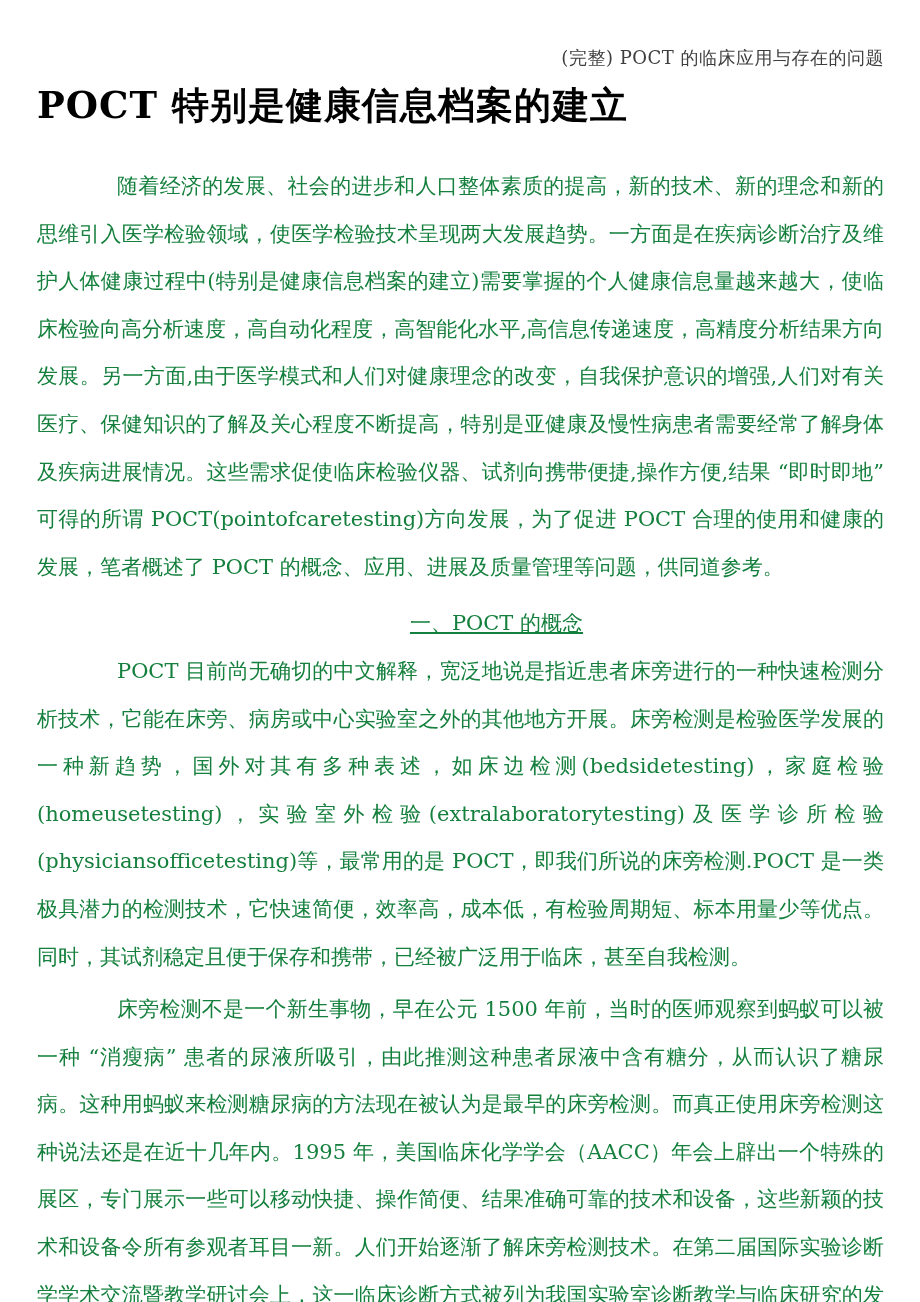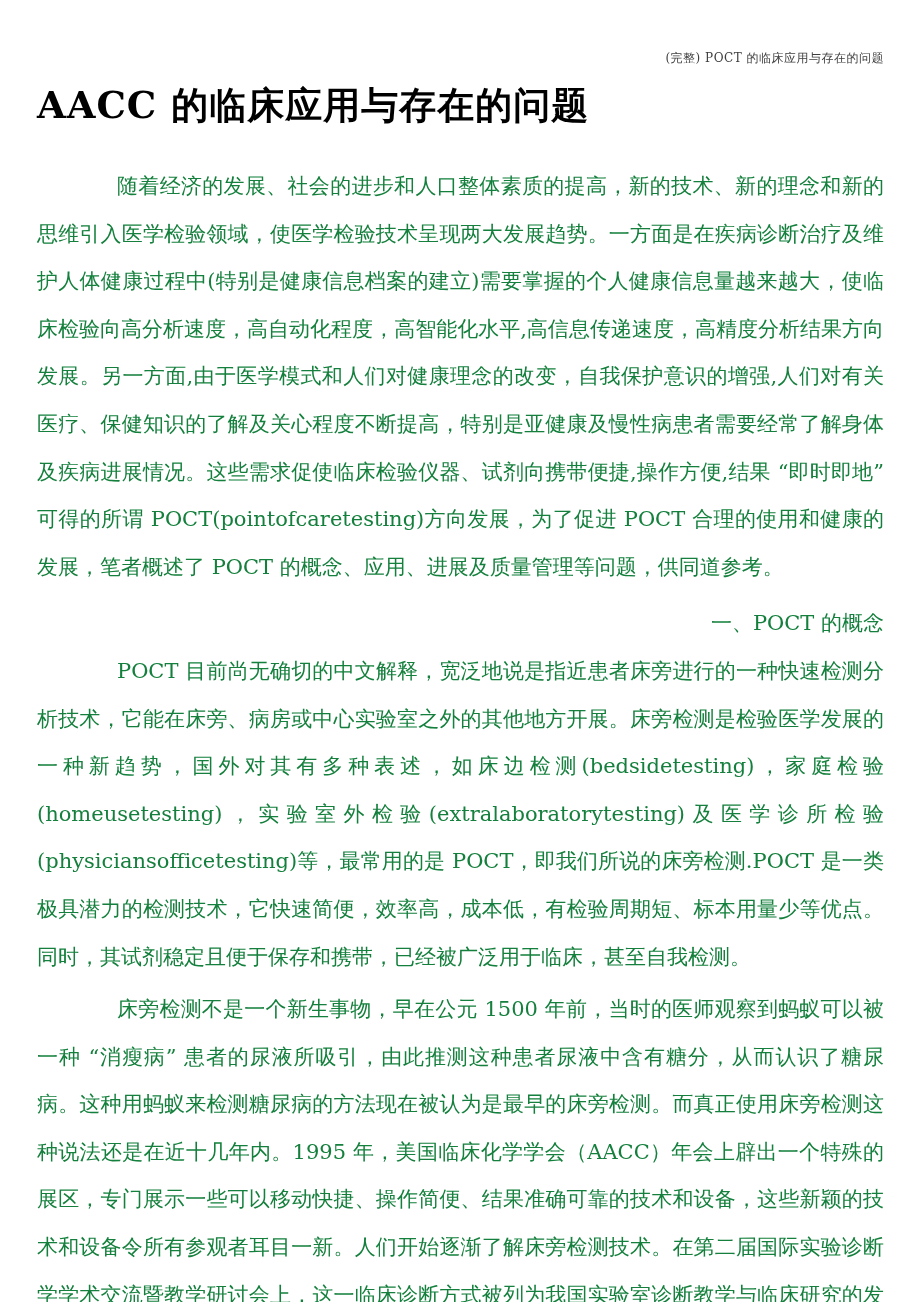--- a/index.html
+++ b/index.html
@@ -13,21 +13,21 @@
     height: 1302px;
     box-sizing: border-box;
     background: #ffffff;
     padding: 50px 36px 0 37px;
     overflow: hidden;
     font-family: "DejaVu Serif", "Liberation Serif", serif;
     color: #0d0d0d;
   }
   .doc-header {
     text-align: right;
-    font-size: 12px;
+    font-size: 18px;
     line-height: 16px;
     color: #3e3e3e;
     letter-spacing: 0.5px;
     white-space: nowrap;
   }
   .doc-title {
     margin: 17px 0 0 0;
     font-size: 37px;
     line-height: 44px;
     font-weight: 700;
@@ -37,34 +37,34 @@
   .para {
     margin: 0;
     font-size: 21px;
     line-height: 47.6px;
     text-align: justify;
     text-indent: 80px;
     color: #15803d;
     word-break: break-word;
   }
   .p-intro    { margin-top: 36px; }
-  .p-heading  { margin-top: 9px; text-align: right; text-indent: 72px; }
+  .p-heading  { margin-top: 9px; text-align: center; text-indent: 72px; text-decoration: underline; }
   .p-concept  { margin-top: 0; }
   .p-history  { margin-top: 5px; }
 </style>
 </head>
 <body>
 
 <div class="page">
 
   <div class="doc-header">
     <span>(完整) POCT 的临床应用与存在的问题</span>
   </div>
 
-  <h1 class="doc-title">AACC 的临床应用与存在的问题</h1>
+  <h1 class="doc-title">POCT 特别是健康信息档案的建立</h1>
 
   <p class="para p-intro">随着经济的发展、社会的进步和人口整体素质的提高，新的技术、新的理念和新的思维引入医学检验领域，使医学检验技术呈现两大发展趋势。一方面是在疾病诊断治疗及维护人体健康过程中(特别是健康信息档案的建立)需要掌握的个人健康信息量越来越大，使临床检验向高分析速度，高自动化程度，高智能化水平,高信息传递速度，高精度分析结果方向发展。另一方面,由于医学模式和人们对健康理念的改变，自我保护意识的增强,人们对有关医疗、保健知识的了解及关心程度不断提高，特别是亚健康及慢性病患者需要经常了解身体及疾病进展情况。这些需求促使临床检验仪器、试剂向携带便捷,操作方便,结果 “即时即地” 可得的所谓 POCT(pointofcaretesting)方向发展，为了促进 POCT 合理的使用和健康的发展，笔者概述了 POCT 的概念、应用、进展及质量管理等问题，供同道参考。</p>
 
   <p class="para p-heading">一、POCT 的概念</p>
 
   <p class="para p-concept">POCT 目前尚无确切的中文解释，宽泛地说是指近患者床旁进行的一种快速检测分析技术，它能在床旁、病房或中心实验室之外的其他地方开展。床旁检测是检验医学发展的一种新趋势，国外对其有多种表述，如床边检测(bedsidetesting)，家庭检验(homeusetesting)，实验室外检验(extralaboratorytesting)及医学诊所检验(physiciansofficetesting)等，最常用的是 POCT，即我们所说的床旁检测.POCT 是一类极具潜力的检测技术，它快速简便，效率高，成本低，有检验周期短、标本用量少等优点。同时，其试剂稳定且便于保存和携带，已经被广泛用于临床，甚至自我检测。</p>
 
   <p class="para p-history">床旁检测不是一个新生事物，早在公元 1500 年前，当时的医师观察到蚂蚁可以被一种 “消瘦病” 患者的尿液所吸引，由此推测这种患者尿液中含有糖分，从而认识了糖尿病。这种用蚂蚁来检测糖尿病的方法现在被认为是最早的床旁检测。而真正使用床旁检测这种说法还是在近十几年内。1995 年，美国临床化学学会（AACC）年会上辟出一个特殊的展区，专门展示一些可以移动快捷、操作简便、结果准确可靠的技术和设备，这些新颖的技术和设备令所有参观者耳目一新。人们开始逐渐了解床旁检测技术。在第二届国际实验诊断学学术交流暨教学研讨会上，这一临床诊断方式被列为我国实验室诊断教学与临床研究的发展方向。</p>
 
 </div>

